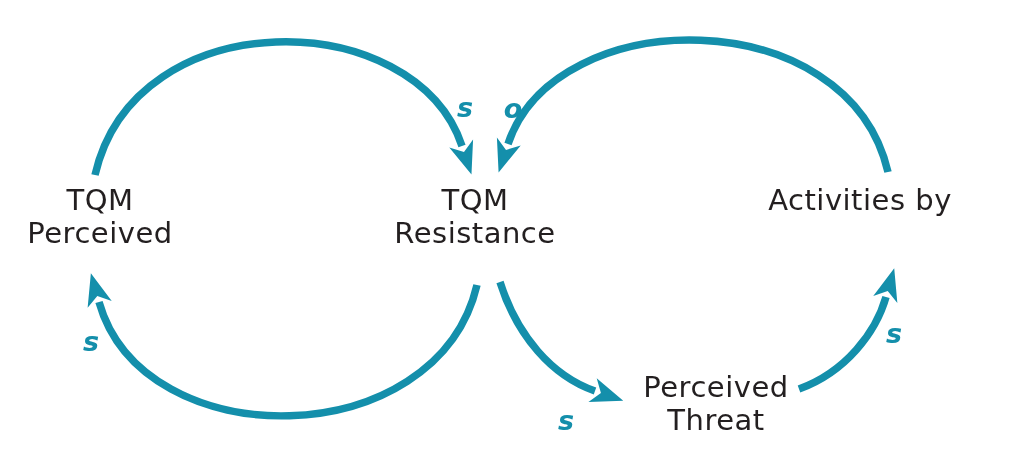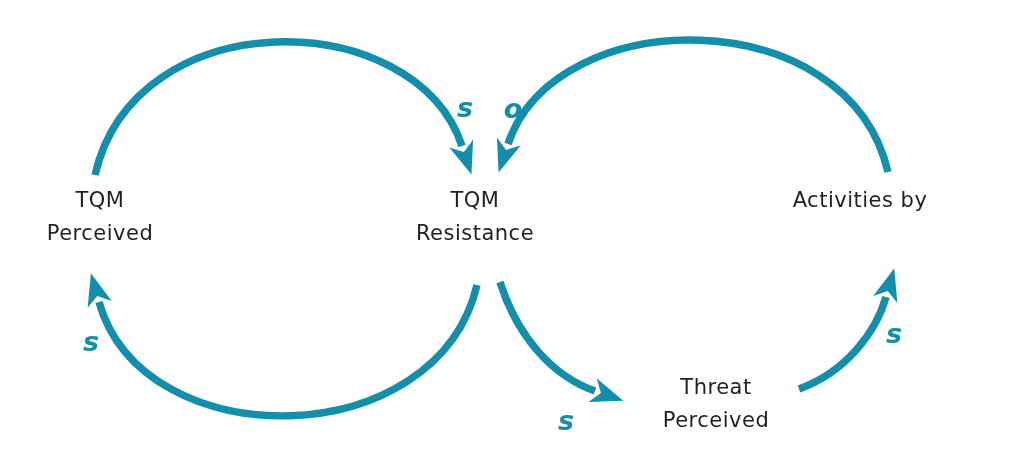--- a/index.html
+++ b/index.html
@@ -26,21 +26,21 @@
     fill: none;
     stroke: #148FAB;
     stroke-width: 7.5;
     stroke-linecap: butt;
   }
   .node-label {
     position: absolute;
     transform: translateX(-50%);
     text-align: center;
     color: #231F20;
-    font-size: 21px;
+    font-size: 29px;
     line-height: 33px;
     font-weight: 500;
     letter-spacing: 0.5px;
     white-space: nowrap;
   }
   .polarity {
     position: absolute;
     transform: translate(-50%, -50%);
     color: #148FAB;
     font-size: 27px;
@@ -80,22 +80,22 @@
   <div class="node-label" style="left:475px; top:184px;">
     <div>TQM</div>
     <div>Resistance</div>
   </div>
 
   <div class="node-label" style="left:860px; top:184px;">
     <div>Activities by</div>
   </div>
 
   <div class="node-label" style="left:716px; top:371px;">
+    <div>Perceived</div>
     <div>Threat</div>
-    <div>Perceived</div>
   </div>
 
   <span class="polarity" style="left:465px; top:107px;">s</span>
 
   <span class="polarity" style="left:513px; top:108px;">o</span>
 
   <span class="polarity" style="left:91px; top:341px;">s</span>
 
   <span class="polarity" style="left:566px; top:420px;">s</span>
 

